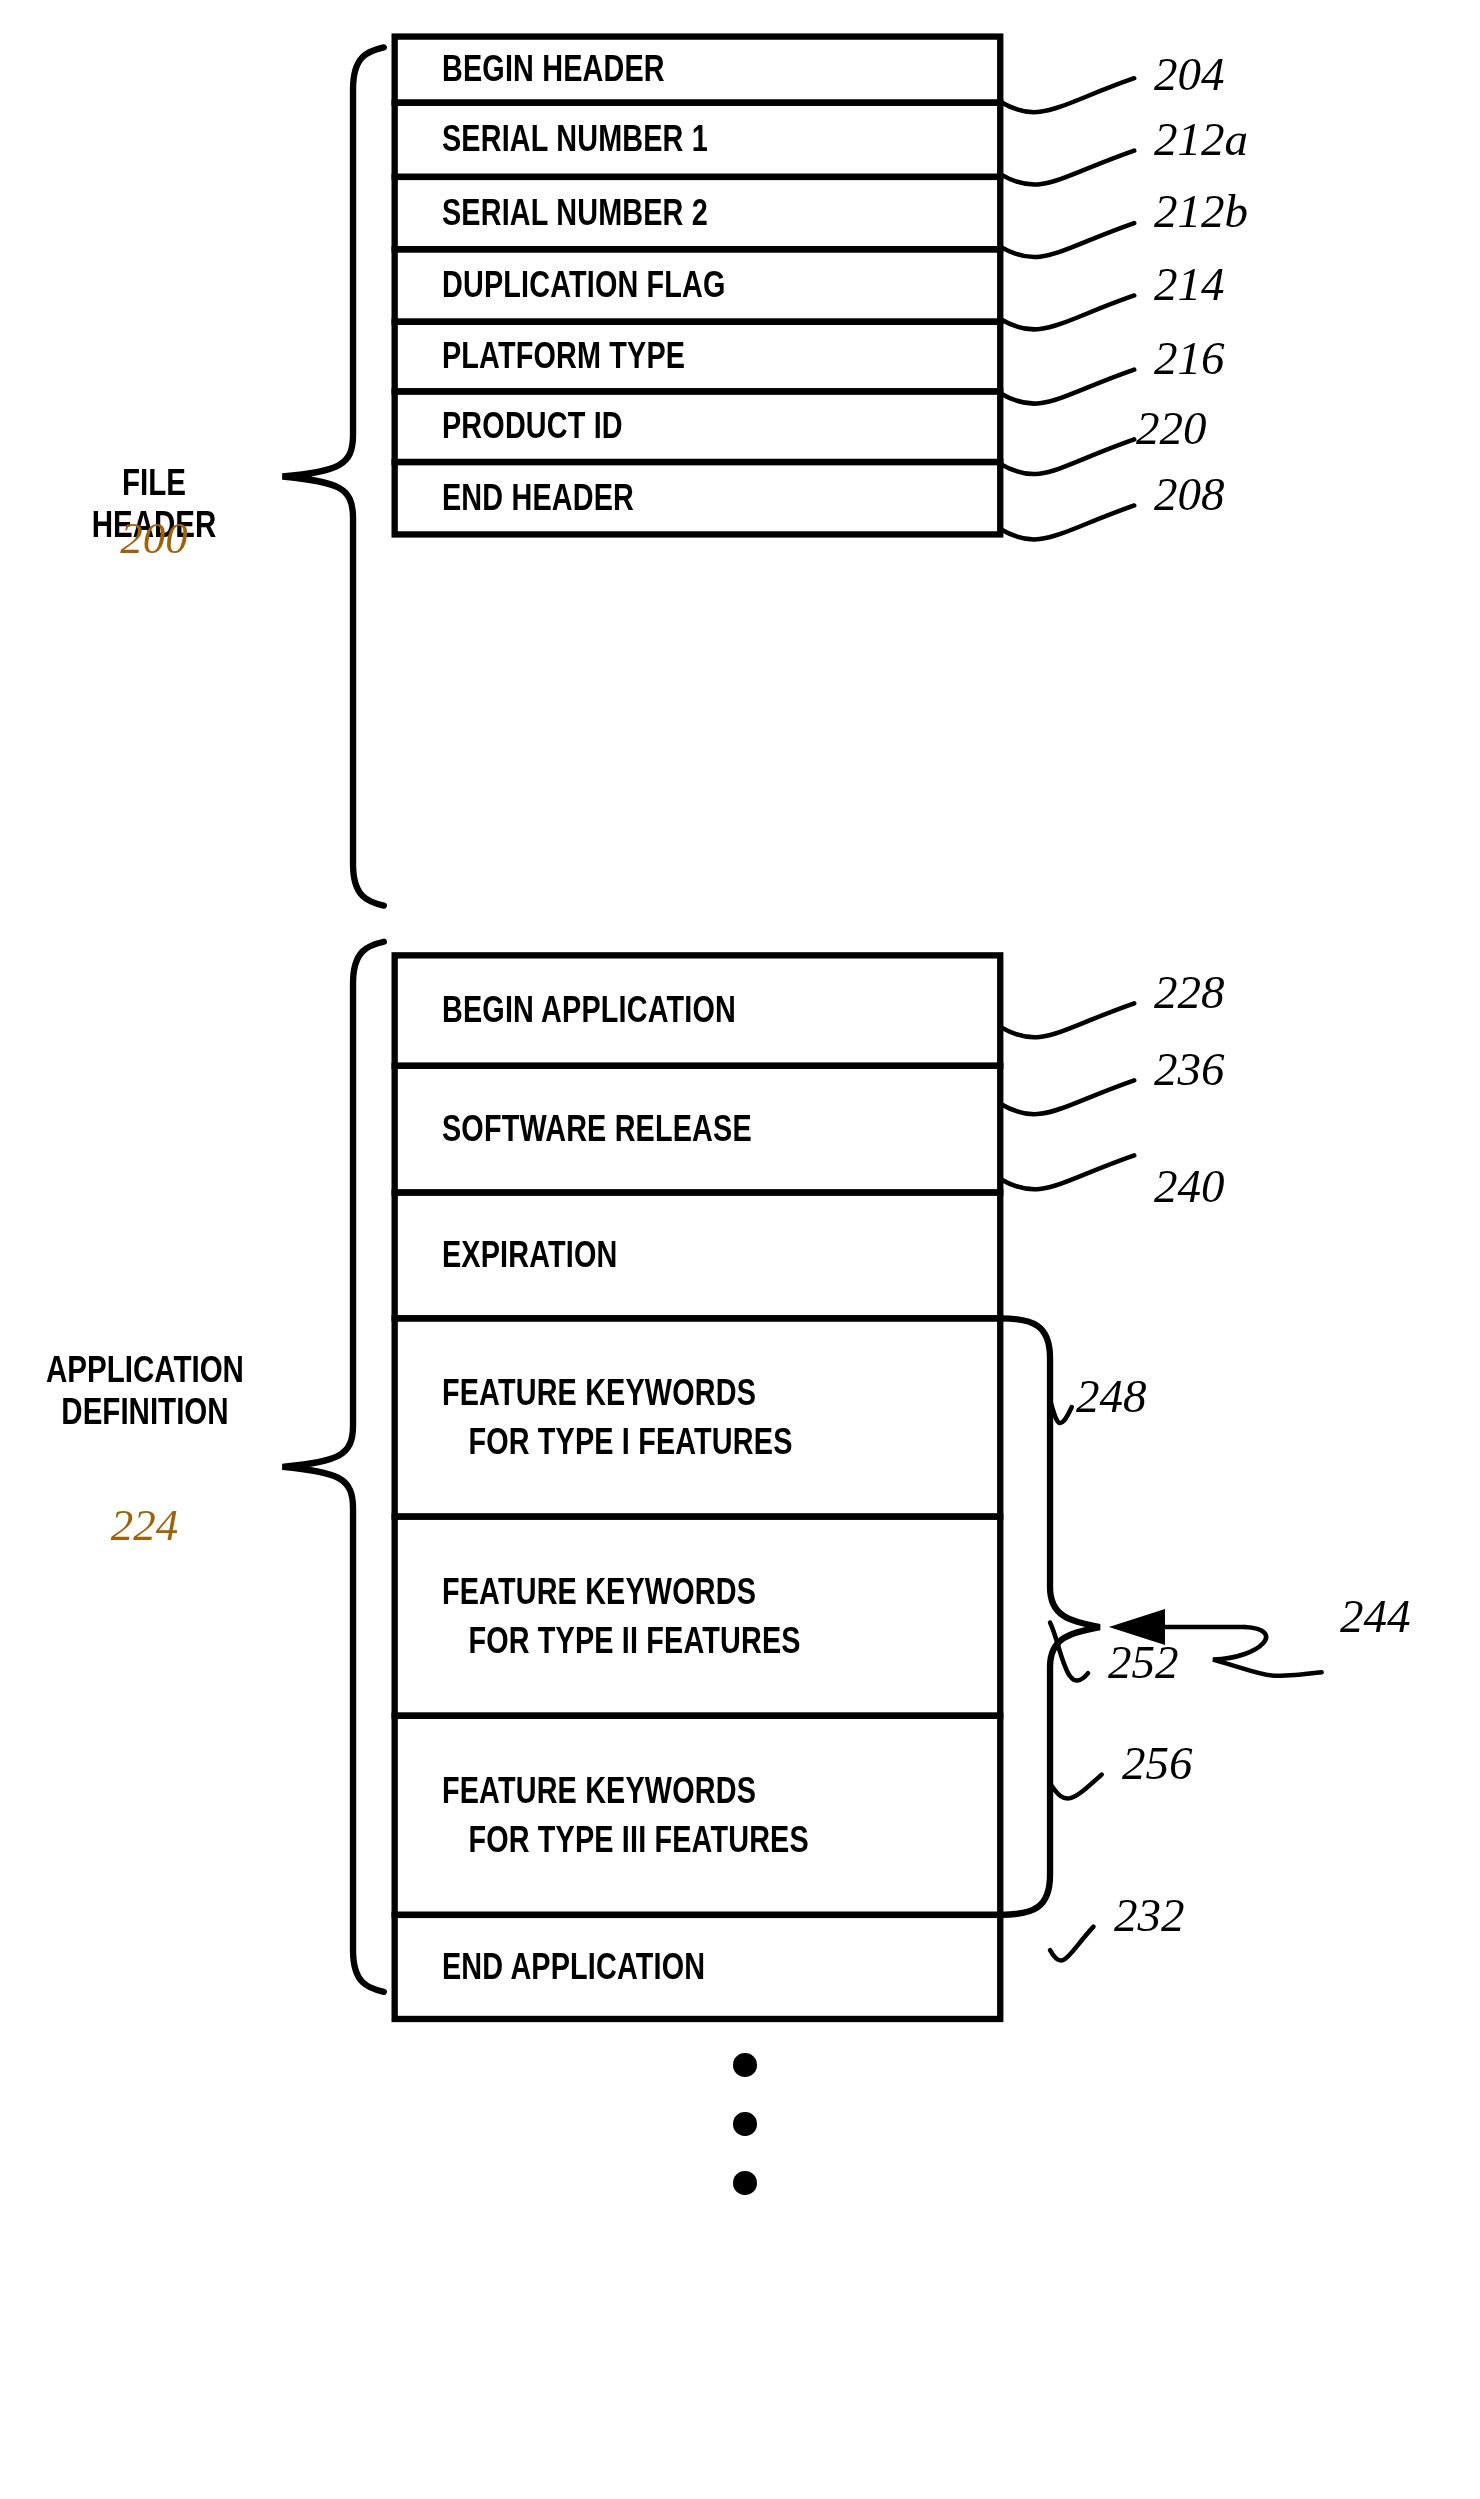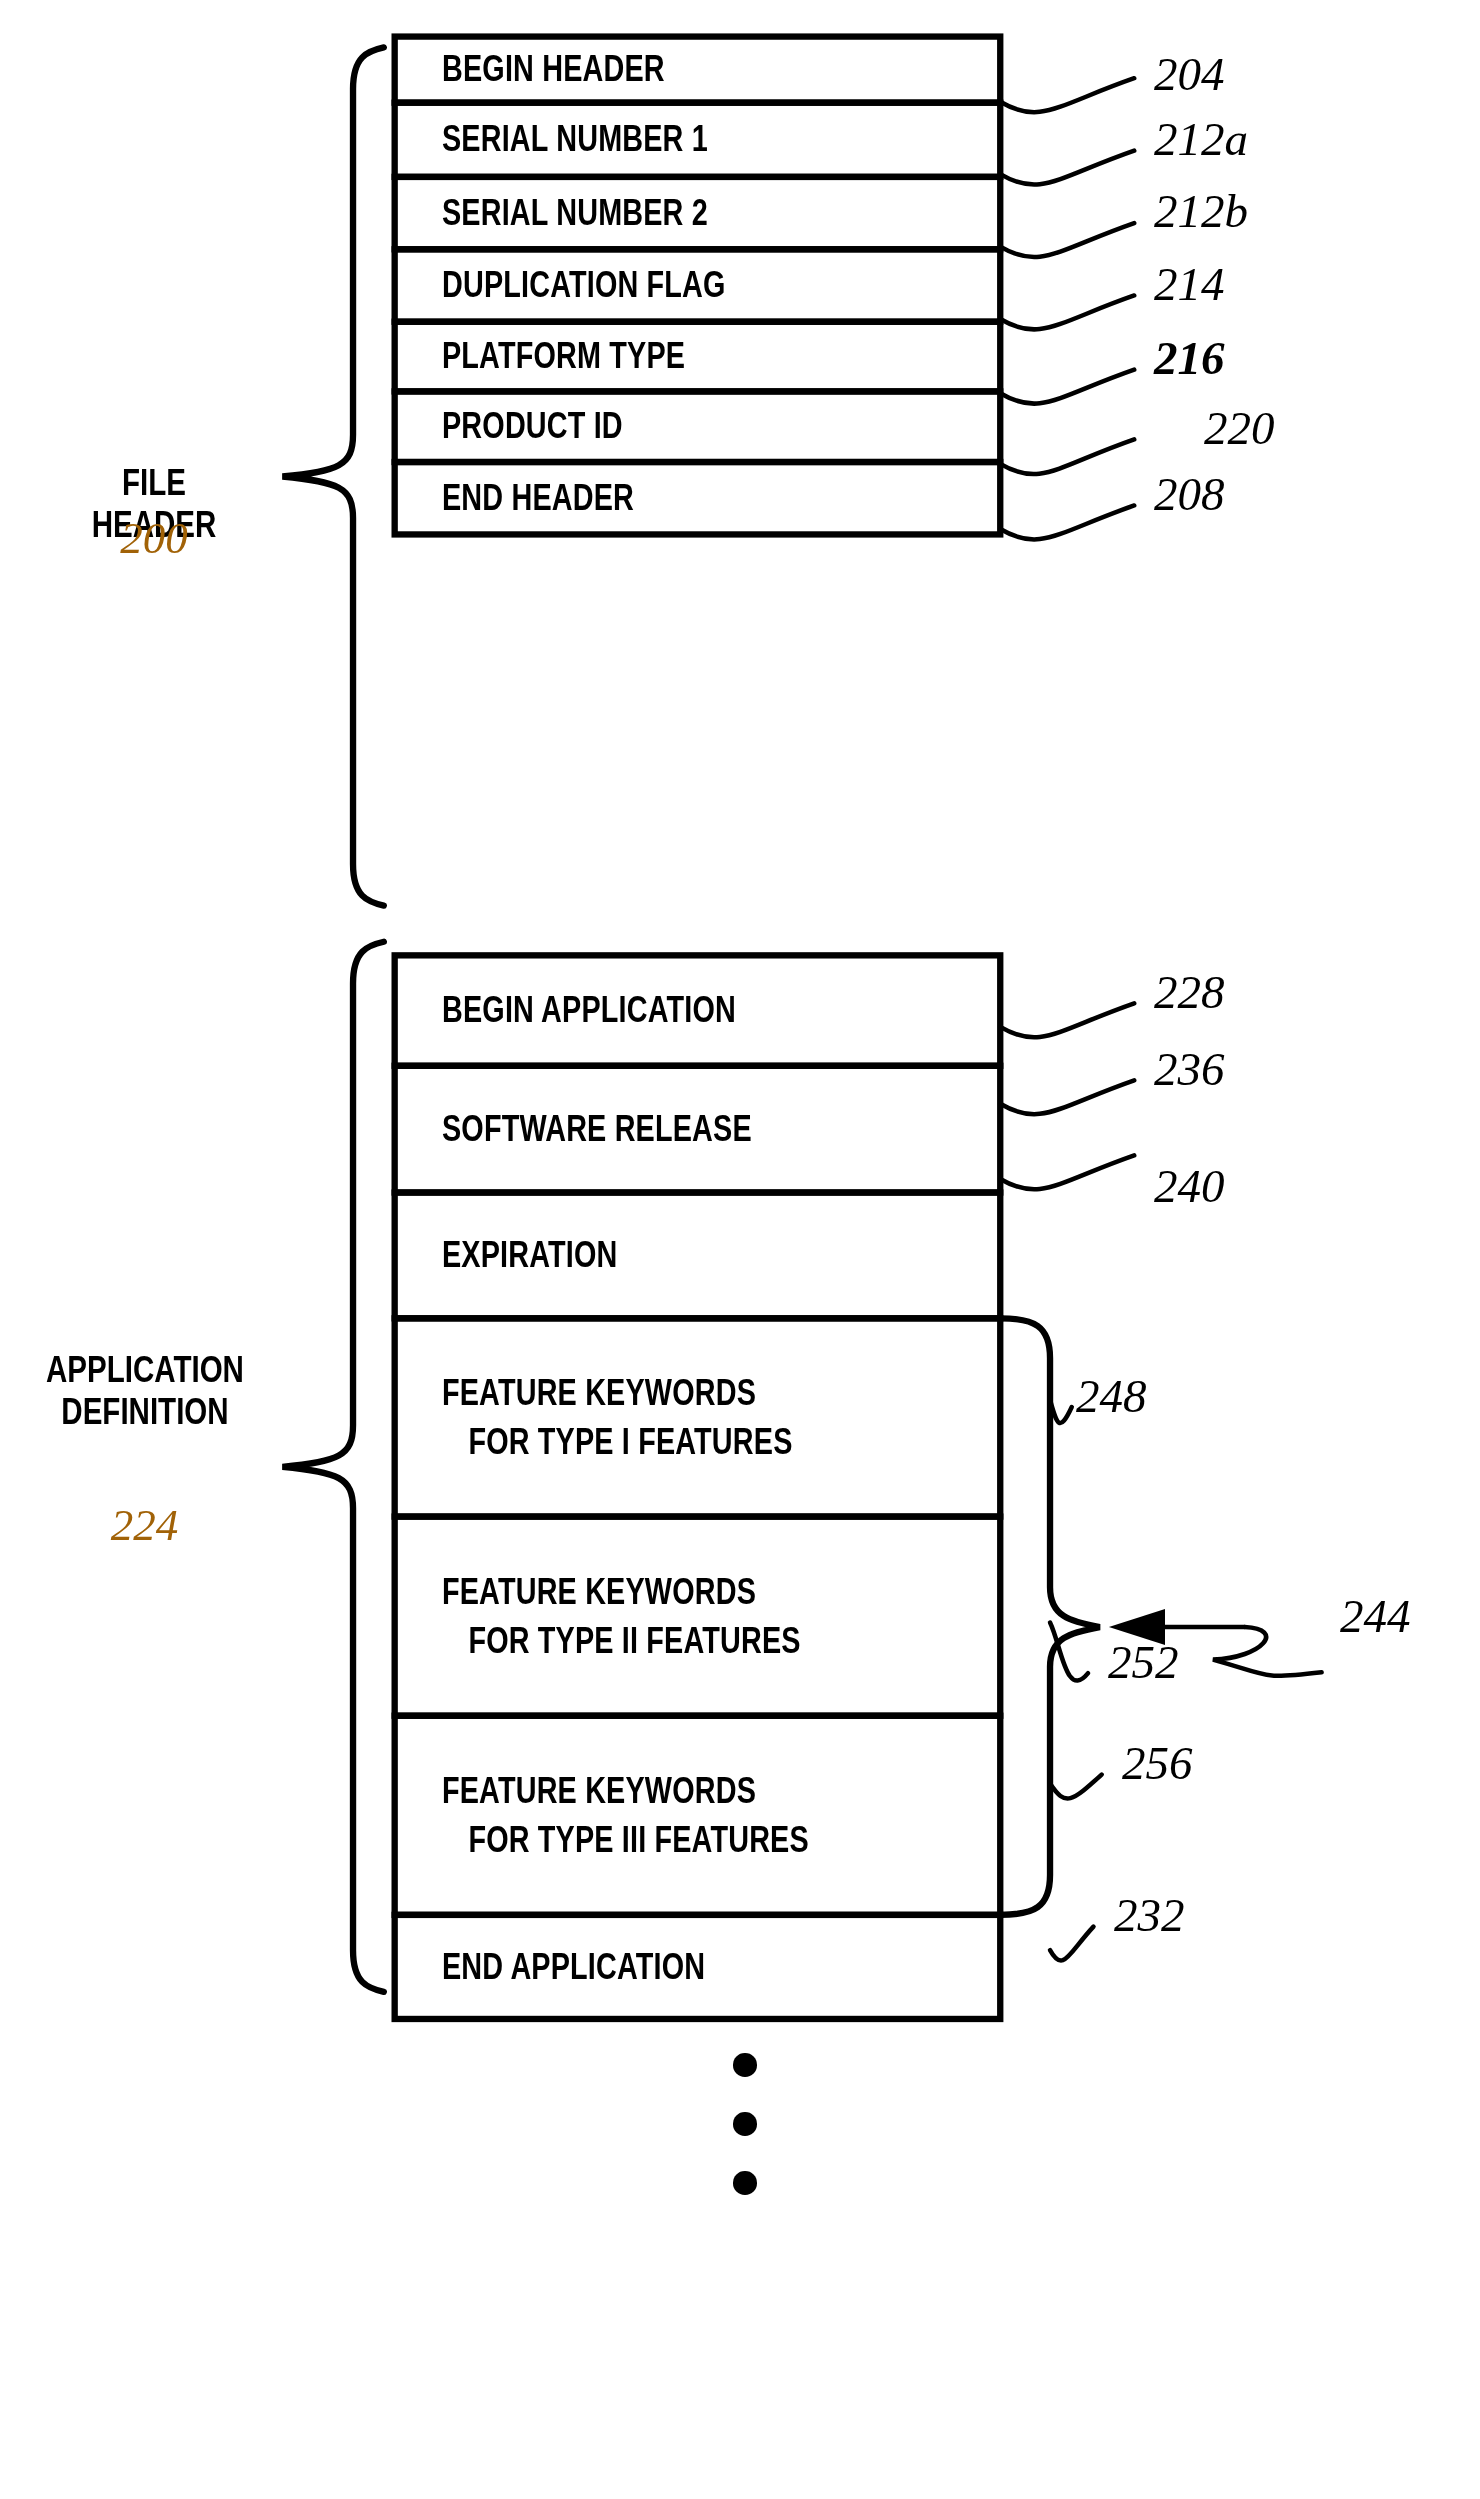--- a/index.html
+++ b/index.html
@@ -164,22 +164,22 @@
       <div class="box-label" style="left: 442px; top: 1375px;"><span>FEATURE KEYWORDS</span><span class="ln2">FOR TYPE I FEATURES</span></div>
       <div class="box-label" style="left: 442px; top: 1574px;"><span>FEATURE KEYWORDS</span><span class="ln2">FOR TYPE II FEATURES</span></div>
       <div class="box-label" style="left: 442px; top: 1773px;"><span>FEATURE KEYWORDS</span><span class="ln2">FOR TYPE III FEATURES</span></div>
       <div class="box-label" style="left: 442px; top: 1949px;">END APPLICATION</div>
     </div>
   <div id="ref-numbers">
       <div class="ref-num" style="left: 1154px; top: 51px;">204</div>
       <div class="ref-num" style="left: 1154px; top: 116px;">212a</div>
       <div class="ref-num" style="left: 1154px; top: 188px;">212b</div>
       <div class="ref-num" style="left: 1154px; top: 261px;">214</div>
-      <div class="ref-num" style="left: 1154px; top: 335px; font-weight: bold;">216</div>
-      <div class="ref-num" style="left: 1204px; top: 405px;">220</div>
+      <div class="ref-num" style="left: 1154px; top: 335px;">216</div>
+      <div class="ref-num" style="left: 1136px; top: 405px;">220</div>
       <div class="ref-num" style="left: 1154px; top: 471px;">208</div>
       <div class="ref-num" style="left: 1154px; top: 969px;">228</div>
       <div class="ref-num" style="left: 1154px; top: 1046px;">236</div>
       <div class="ref-num" style="left: 1154px; top: 1121px; margin-top: 42px;">240</div>
       <div class="ref-num" style="left: 1076px; top: 1373px;">248</div>
       <div class="ref-num" style="left: 1108px; top: 1639px;">252</div>
       <div class="ref-num" style="left: 1122px; top: 1740px;">256</div>
       <div class="ref-num" style="left: 1114px; top: 1892px;">232</div>
       <div class="ref-num" style="left: 1340px; top: 1593px;">244</div>
     </div>

